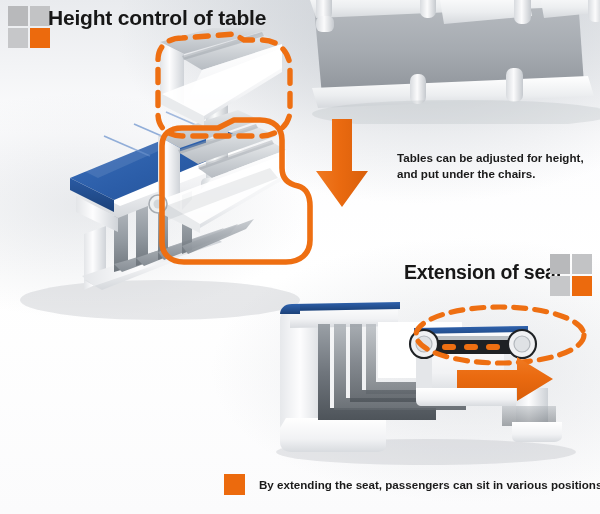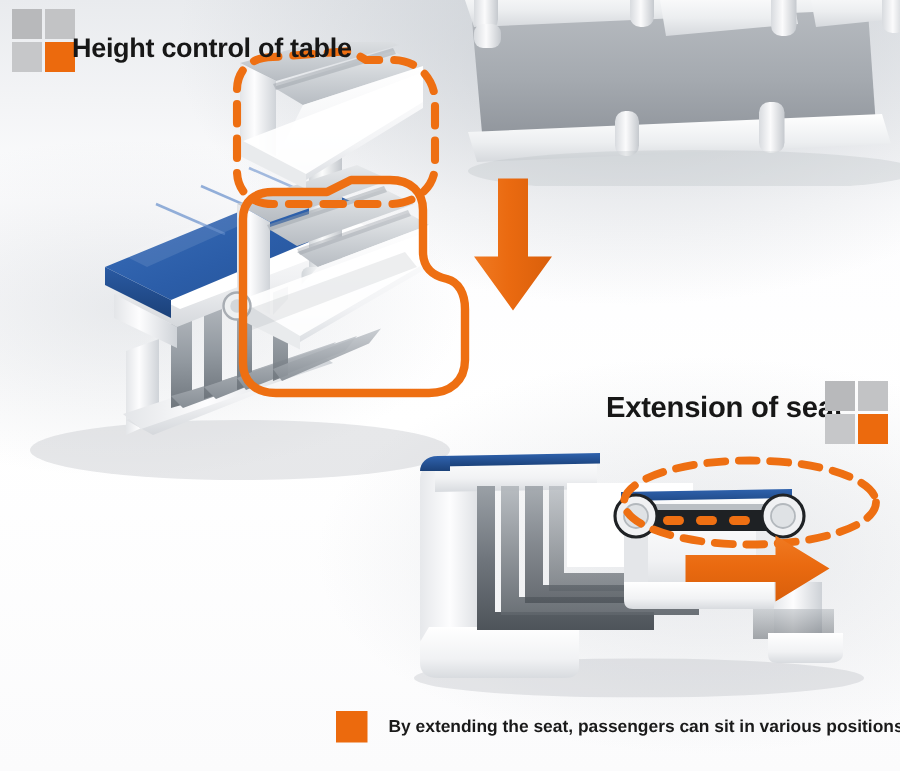--- a/index.html
+++ b/index.html
@@ -46,21 +46,21 @@
   .gm-d { background: #ec6a0d; }
 
   
   .heading {
     position: absolute;
     font-weight: bold;
     color: #171717;
     letter-spacing: -0.2px;
     white-space: nowrap;
   }
-  #heading-height { left: 48px;  top: 6px;  font-size: 18px; margin-top: 16px; }
+  #heading-height { left: 48px;  top: 6px;  font-size: 21px; }
   #heading-ext    { left: 404px; top: 261px; font-size: 19.5px; }
 
   
   .body-copy {
     position: absolute;
     font-size: 11.6px;
     font-weight: bold;
     color: #1a1a1a;
     line-height: 1.42;
     white-space: nowrap;
@@ -385,20 +385,24 @@
   </div>
 
   <div class="grid-mark" id="mark-height" style="left:8px; top:6px;">
     <i class="gm-a"></i>
     <i class="gm-b"></i>
     <i class="gm-c"></i>
     <i class="gm-d"></i>
   </div>
   <div class="heading" id="heading-height">Height control of table</div>
 
+  <div class="body-copy" id="copy-tables">
+    <div>Tables can be adjusted for height,</div>
+    <div>and put under the chairs.</div>
+  </div>
 
   <div class="heading" id="heading-ext">Extension of seat</div>
   <div class="grid-mark" id="mark-ext" style="left:550px; top:254px;">
     <i class="gm-a"></i>
     <i class="gm-b"></i>
     <i class="gm-c"></i>
     <i class="gm-d"></i>
   </div>
 
   <div id="caption-row">

